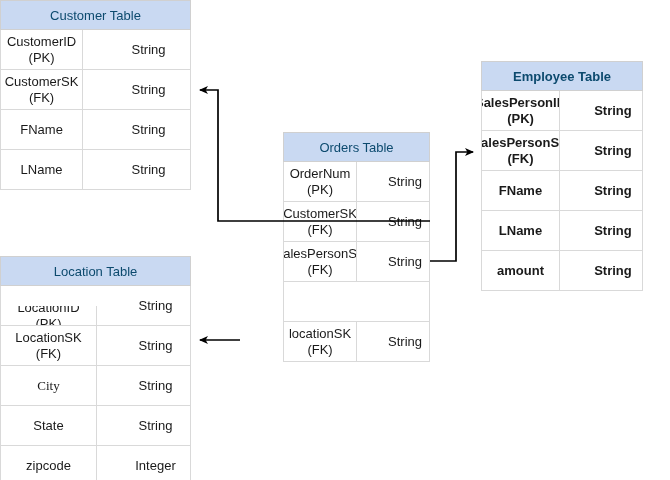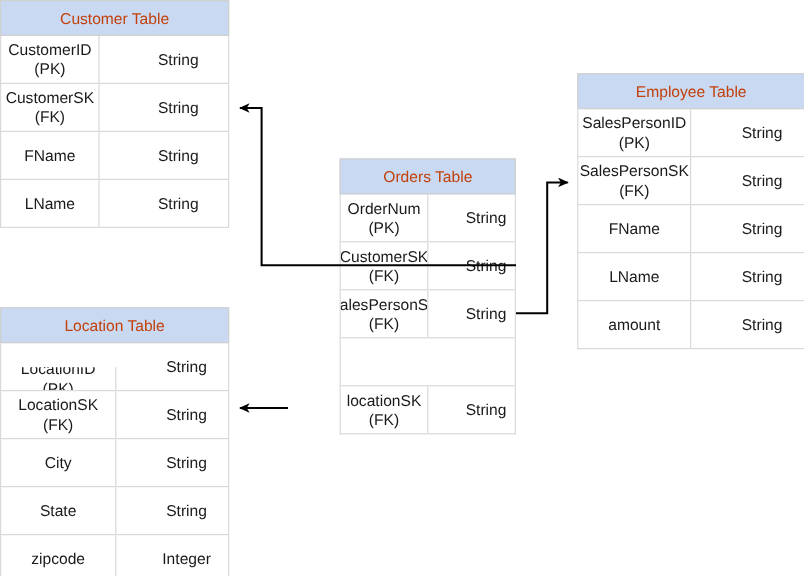--- a/index.html
+++ b/index.html
@@ -28,21 +28,21 @@
   }
   .tbl-header {
     box-sizing: border-box;
     background: #c9d9f2;
     border: 1px solid #d0d0d0;
     height: 30px;
     display: flex;
     align-items: center;
     justify-content: center;
     font-size: 13px;
-    color: #c2410c;
+    color: #0c4a6e;
     text-align: center;
   }
   .tbl-row {
     box-sizing: border-box;
     display: flex;
     height: 40px;
     border-left: 1px solid #d9d9d9;
     border-right: 1px solid #d9d9d9;
     border-bottom: 1px solid #d9d9d9;
     gap: 24px;
@@ -111,21 +111,21 @@
       <div class="cell" style="width:74px;">String</div>
     </div>
     <div class="tbl-row">
     </div>
     <div class="tbl-row">
       <div class="cell cell-name" style="width:114px;">locationSK (FK)</div>
       <div class="cell" style="width:74px;">String</div>
     </div>
   </div>
 
-  <div class="table-box" style="left:481px; top:61px; width:190px;">
+  <div class="table-box" style="left:481px; top:61px; width:162px;font-weight:bold;">
     <div class="tbl-header">Employee Table</div>
     <div class="tbl-row">
       <div class="cell cell-name" style="width:108px;">SalesPersonID (PK)</div>
       <div class="cell" style="width:80px;">String</div>
     </div>
     <div class="tbl-row">
       <div class="cell cell-name" style="width:108px;">SalesPersonSK (FK)</div>
       <div class="cell" style="width:80px;">String</div>
     </div>
     <div class="tbl-row">
@@ -146,21 +146,21 @@
     <div class="tbl-header">Location Table</div>
     <div class="tbl-row">
       <div class="cell cell-name" style="width:110px;margin-top:20px;">LocationID (PK)</div>
       <div class="cell" style="width:79px;">String</div>
     </div>
     <div class="tbl-row">
       <div class="cell cell-name" style="width:110px;">LocationSK (FK)</div>
       <div class="cell" style="width:79px;">String</div>
     </div>
     <div class="tbl-row">
-      <div class="cell cell-name" style="width:110px;">City</div>
+      <div class="cell cell-name" style="width:110px;font-family:Liberation Serif, serif;">City</div>
       <div class="cell" style="width:79px;">String</div>
     </div>
     <div class="tbl-row">
       <div class="cell cell-name" style="width:110px;">State</div>
       <div class="cell" style="width:79px;">String</div>
     </div>
     <div class="tbl-row">
       <div class="cell cell-name" style="width:110px;">zipcode</div>
       <div class="cell" style="width:79px;">Integer</div>
     </div>

